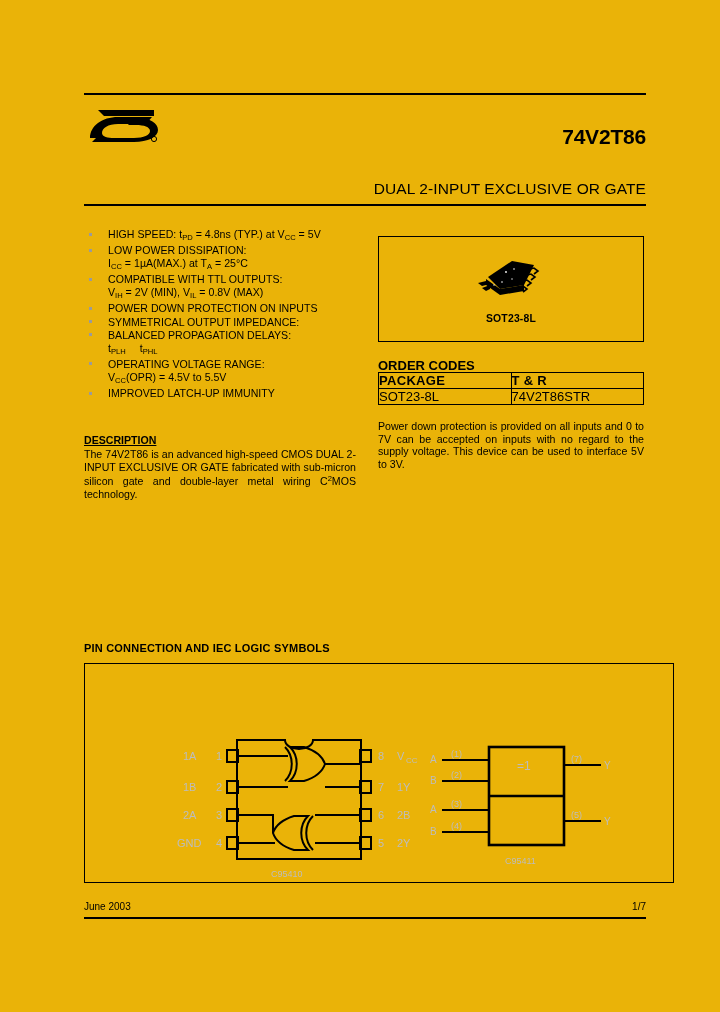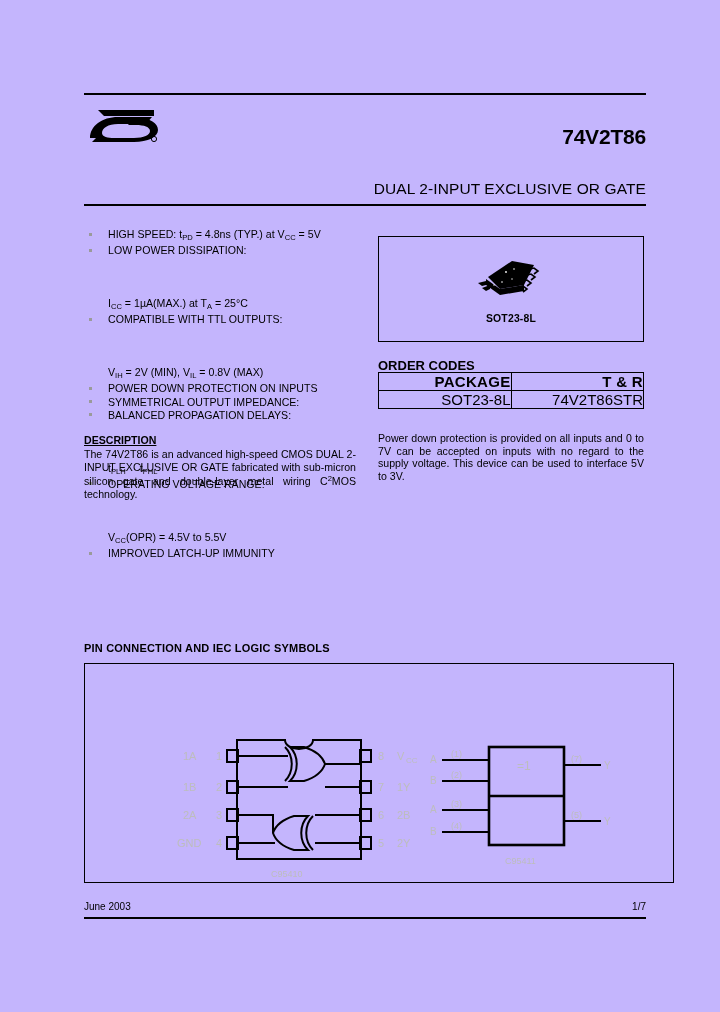--- a/index.html
+++ b/index.html
@@ -14,21 +14,21 @@
     font-family: "Liberation Sans", sans-serif;
     color: #000000;
     overflow: hidden;
   }
 
   .page {
     position: absolute;
     left: 0; top: 0;
     width: 720px;
     height: 1012px;
-    background: #c4b5fd;
+    background: #eab308;
   }
 
   
   .hdr-rule-top {
     position: absolute;
     left: 84px; top: 93px;
     width: 562px; height: 2px;
     background: #000;
   }
   .logo {
@@ -78,21 +78,20 @@
   }
   .feat-row .bullet {
     position: absolute;
     left: 5px; top: 4.5px;
     width: 3px; height: 3px;
     background: #9a9a9a;
   }
   .feat-sub {
     padding-left: 24px;
     white-space: nowrap;
-    margin-top: 40px;
   }
   sub { font-size: 7.6px; vertical-align: -2px; }
   sup { font-size: 7.6px; vertical-align: 4px; }
 
   .tplh-line {
     padding-left: 24px;
   }
   .tplh-line .gap { display: inline-block; width: 14px; }
 
   
@@ -144,32 +143,32 @@
   }
   .order-table {
     position: absolute;
     left: 378px; top: 372px;
     width: 266px;
     border-collapse: collapse;
     table-layout: fixed;
   }
   .order-table th, .order-table td {
     border: 1.3px solid #000;
-    text-align: right;
-    font-size: 15px;
+    text-align: left;
+    font-size: 13px;
     height: 15px;
     padding: 0;
   }
   .order-table th { font-weight: bold; letter-spacing: 0.3px; }
   .order-table td { font-weight: normal; }
 
   
   .right-desc {
     position: absolute;
-    left: 378px; top: 432px;
+    left: 378px; top: 420px;
     width: 266px;
     font-size: 10.6px;
     line-height: 12.6px;
     text-align: justify;
   }
 
   
   .pin-head {
     position: absolute;
     left: 84px; top: 642px;

